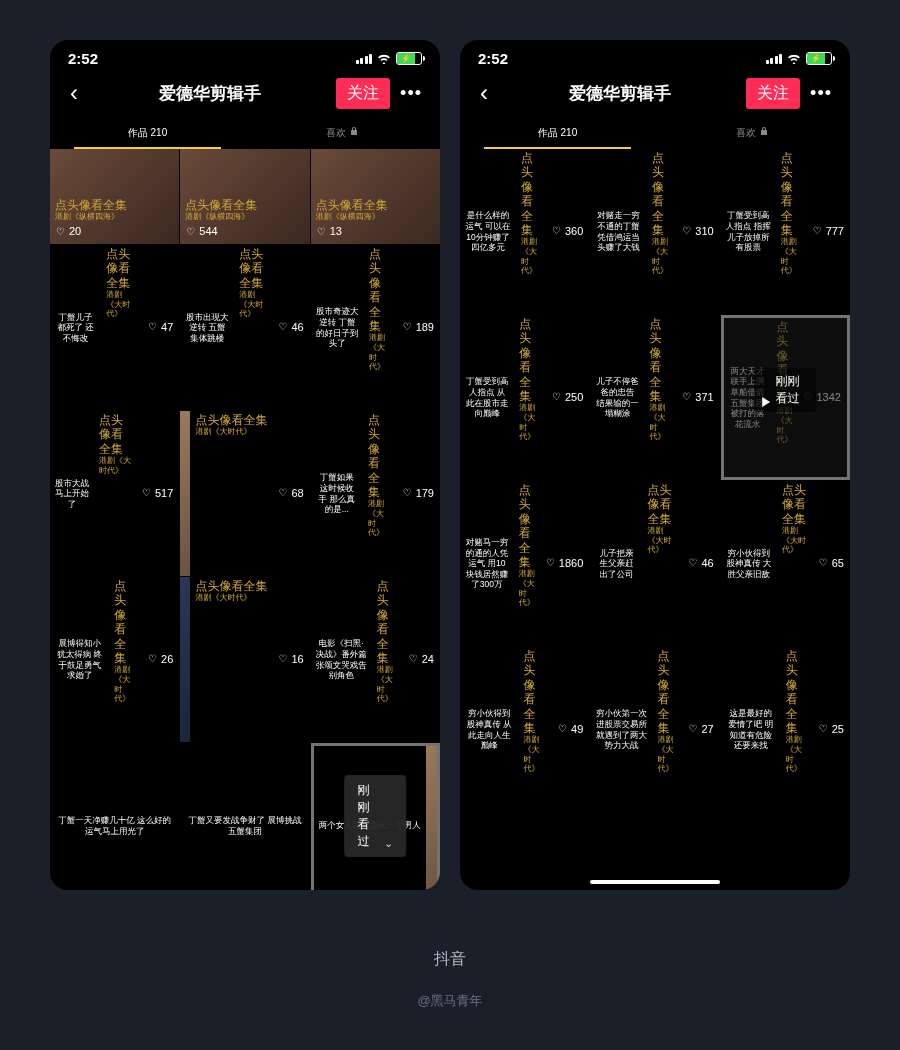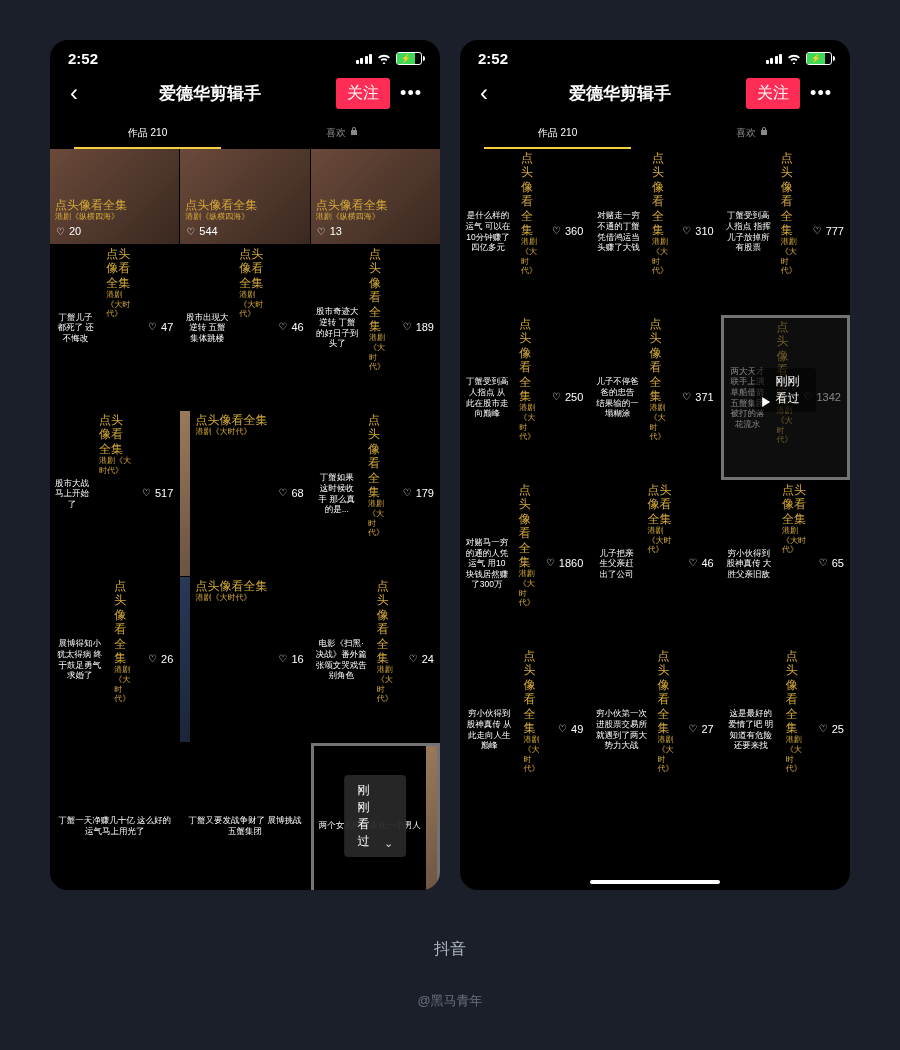--- a/index.html
+++ b/index.html
@@ -38,21 +38,21 @@
 .r1 .cap,.r1 .likes{background:transparent;position:absolute;left:0;right:0}.r1 .cap{bottom:20px}.r1 .likes{bottom:2px}
 .nr .cell{height:165px}
 .badge{position:absolute;background:rgba(40,40,40,0.95);color:#fff;font-size:12px;padding:7px 13px;border-radius:4px;display:flex;align-items:flex-end;gap:5px;z-index:5}
 .badge.float{bottom:48px;left:50%;transform:translateX(-50%)}
 .badge.inline{top:45%;left:50%;transform:translate(-50%,-50%);background:rgba(0,0,0,0.55);padding:5px 8px}
 .chev{font-size:11px;opacity:0.8}
 .play{width:0;height:0;border-left:8px solid #fff;border-top:5px solid transparent;border-bottom:5px solid transparent}
 .hl{border:3px solid #737373;z-index:3}
 .dim{opacity:0.45}
 .footer{position:absolute;bottom:40px;left:0;right:0;text-align:center;color:#8a8f99}
-.foot1{font-size:16px;margin-bottom:32px;color:#b0b7c2}
+.foot1{font-size:16px;margin-bottom:22px;color:#b0b7c2}
 .foot2{font-size:13px;color:#6a7080}
 .homebar{position:absolute;bottom:6px;left:50%;transform:translateX(-50%);width:130px;height:4px;background:#fff;border-radius:3px}
 .t1{background:linear-gradient(135deg,#7a5842,#4a3529)}
 .t2{background:linear-gradient(135deg,#8a6a52,#5a4238)}
 .t3{background:linear-gradient(135deg,#3a3838,#1a1818)}
 .t4{background:linear-gradient(135deg,#9a7a5a,#6a5242)}
 .t5{background:linear-gradient(180deg,#aaa,#666)}
 .t6{background:linear-gradient(135deg,#2a3858,#1a2538)}
 </style>
 </head>

